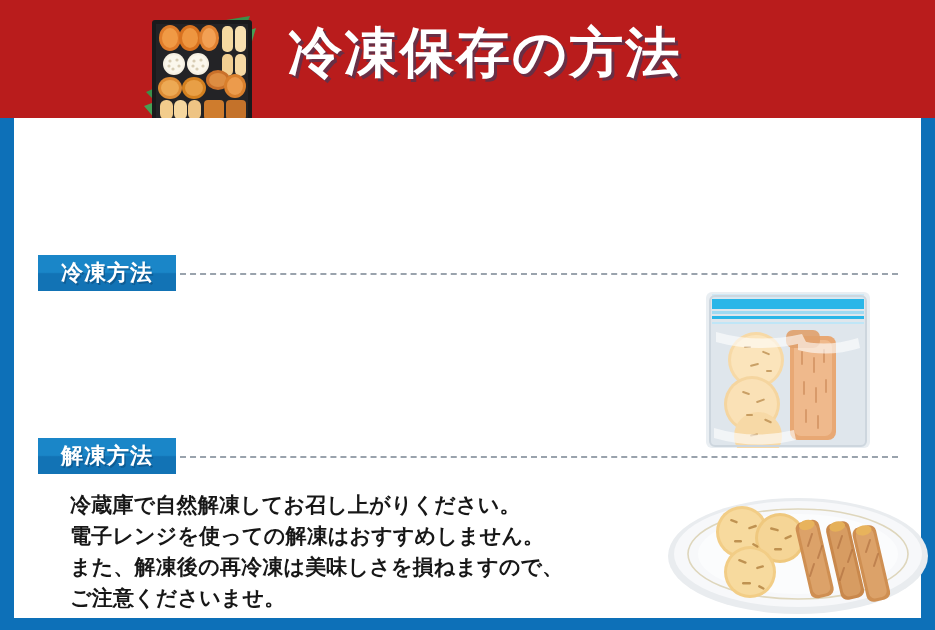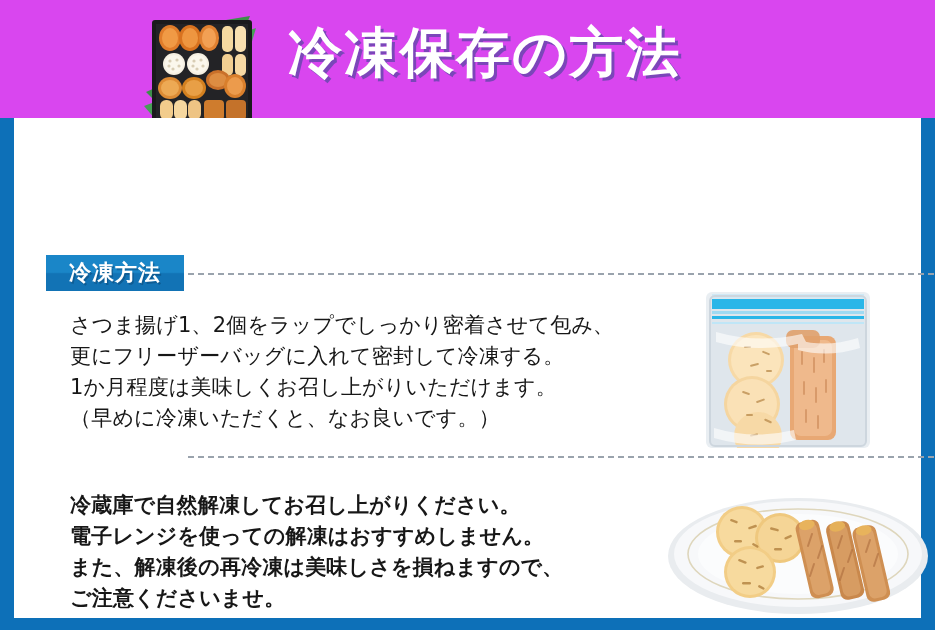--- a/index.html
+++ b/index.html
@@ -16,21 +16,21 @@
     font-family: "Liberation Sans", "DejaVu Sans", sans-serif;
     box-sizing: border-box;
   }
 
   
   #header-band {
     position: absolute;
     left: 0; top: 0;
     width: 935px;
     height: 118px;
-    background: #d946ef;
+    background: #b91c1c;
   }
   #header-title {
     position: absolute;
     left: 288px;
     top: 26px;
     font-size: 54px;
     font-weight: 700;
     color: #ffffff;
     letter-spacing: 2px;
     line-height: 1;
@@ -68,24 +68,23 @@
     line-height: 32px;
     color: #171717;
     font-weight: 500;
     letter-spacing: 0.2px;
     font-family: "DejaVu Sans", "Liberation Sans", sans-serif;
   }
 
   
   .section-head {
     position: absolute;
-    left: 32px;
+    left: 24px;
     width: 860px;
     height: 36px;
-    padding-left: 28px;
   }
   .badge {
     position: absolute;
     left: 0; top: 0;
     width: 138px;
     height: 36px;
     background: linear-gradient(to bottom, #1a86c8 0%, #1a86c8 48%, #1273b5 52%, #1273b5 100%);
     color: #ffffff;
     font-size: 22px;
     font-weight: 700;
@@ -201,24 +200,20 @@
   </div>
 
   <div id="content-card">
 
 
     <div class="section-head" style="top:137px;">
       <div class="badge">冷凍方法</div>
       <div class="dash-rule"></div>
     </div>
 
-    <div id="freeze-body" class="section-body">さつま揚げ1、2個をラップでしっかり密着させて包み、
-更にフリーザーバッグに入れて密封して冷凍する。
-1か月程度は美味しくお召し上がりいただけます。
-（早めに冷凍いただくと、なお良いです。）</div>
 
     <div id="freezer-bag-art">
       <svg viewBox="0 0 180 160" width="180" height="160">
 
         <rect x="8" y="4" width="164" height="156" rx="6" fill="#e8edf1" opacity="0.95"></rect>
         <rect x="12" y="8" width="156" height="150" rx="5" fill="#dfe6ec"></rect>
 
         <rect x="14" y="6" width="152" height="4" fill="#cfe9f6"></rect>
         <rect x="14" y="11" width="152" height="10" fill="#29b6e8"></rect>
         <rect x="14" y="23" width="152" height="3" fill="#9fdaf2"></rect>
@@ -260,20 +255,21 @@
         <g fill="#ffffff" opacity="0.6">
           <path d="M18 44 Q60 56 104 46 L108 54 Q62 66 18 54 Z"></path>
           <path d="M100 52 Q128 60 160 50 L162 60 Q130 70 100 62 Z"></path>
           <path d="M16 140 Q56 152 96 142 L98 152 Q58 162 16 150 Z"></path>
         </g>
         <rect x="12" y="8" width="156" height="150" rx="5" fill="none" stroke="#cdd6de" stroke-width="2"></rect>
       </svg>
     </div>
 
     <div class="section-head" style="top:320px;">
+      <div class="badge">解凍方法</div>
       <div class="dash-rule"></div>
     </div>
 
     <div id="thaw-body" class="section-body">冷蔵庫で自然解凍してお召し上がりください。
 電子レンジを使っての解凍はおすすめしません。
 また、解凍後の再冷凍は美味しさを損ねますので、
 ご注意くださいませ。</div>
 
     <div id="plate-art">
       <svg viewBox="0 0 272 128" width="272" height="128">

